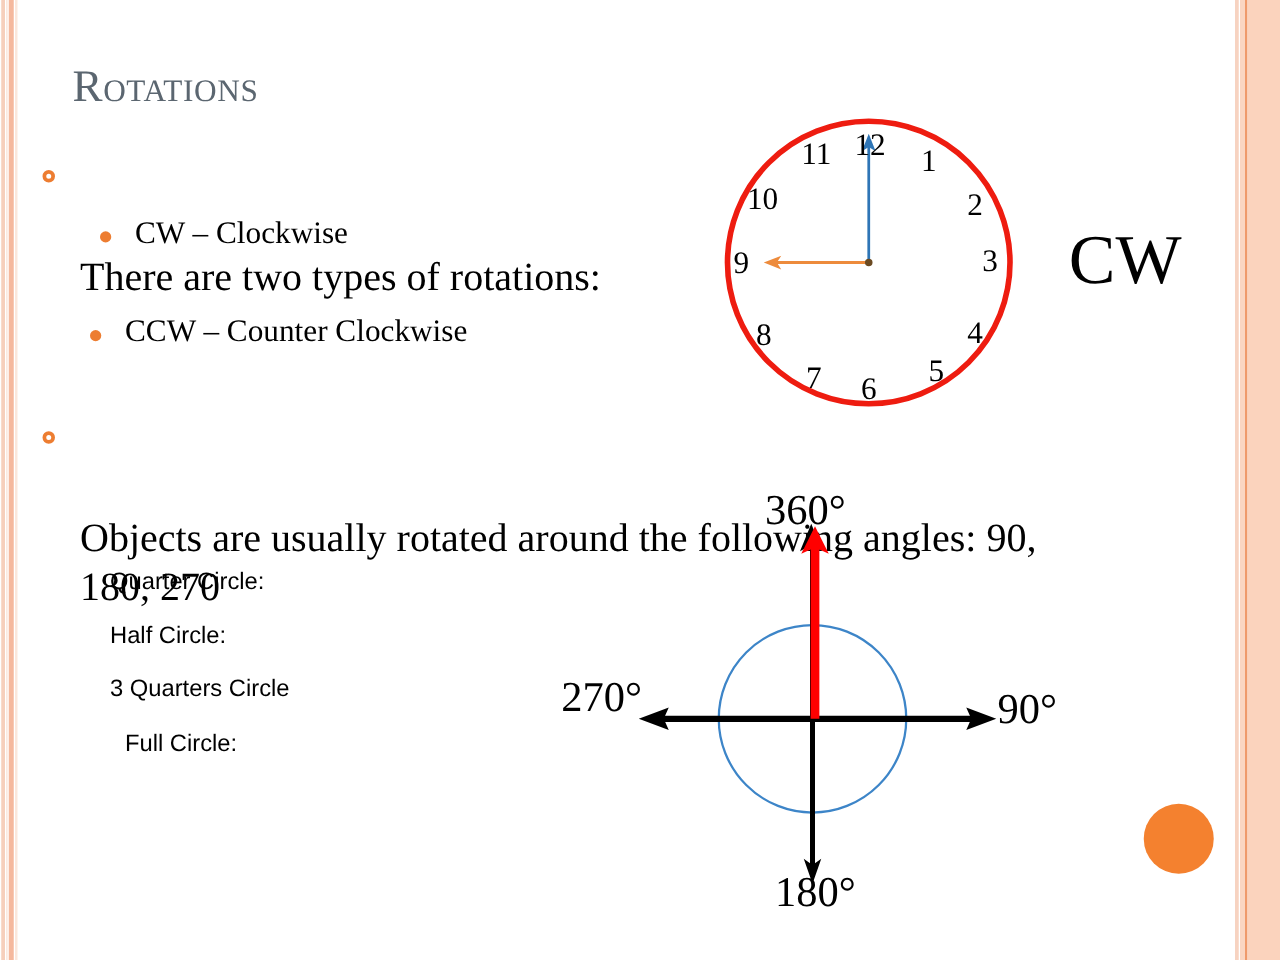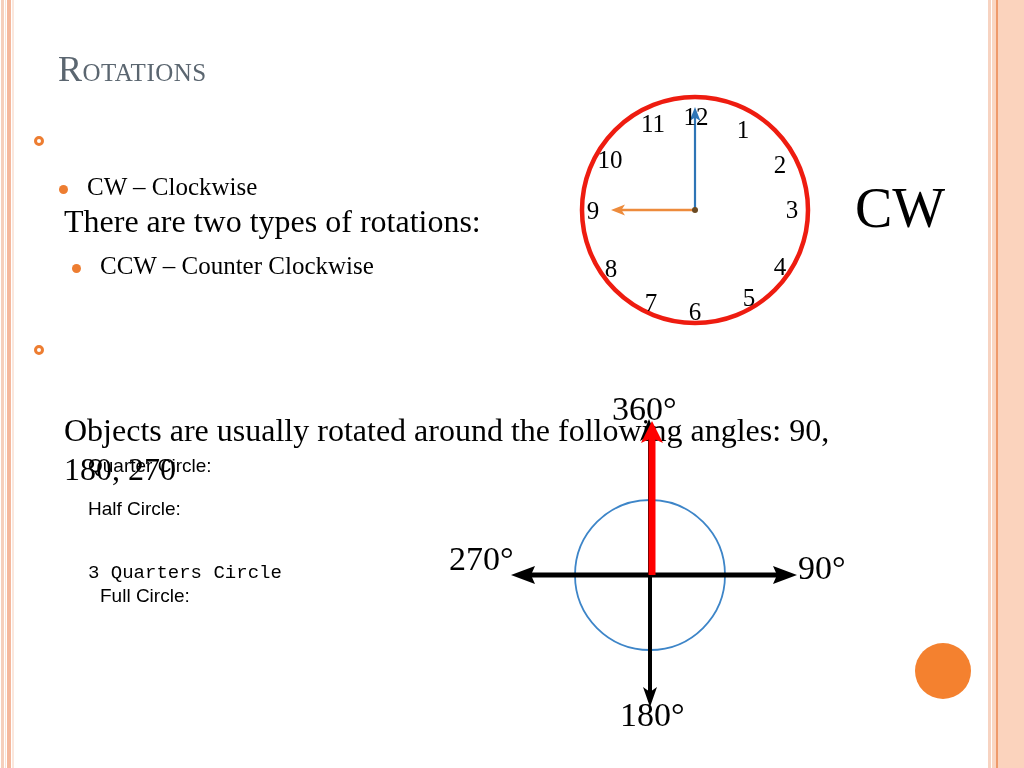--- a/index.html
+++ b/index.html
@@ -146,37 +146,37 @@
   <div class="edge-stripe rs3"></div>
   <div class="edge-stripe rs4"></div>
 
   <div id="page-title">Rotations</div>
 
   <div class="bullet-l1" style="left:64px; top:124px; width:560px;">
     <span class="ring"></span>
     <span>There are two types of rotations:</span>
   </div>
 
-  <div class="bullet-l2" style="left:87px; top:173px;">
+  <div class="bullet-l2" style="left:108px; top:173px;">
     <span class="dot"></span>
     <span>CW – Clockwise</span>
   </div>
   <div class="bullet-l2" style="left:100px; top:252px;">
     <span class="dot"></span>
     <span>CCW – Counter Clockwise</span>
   </div>
 
   <div class="bullet-l1" style="left:64px; top:333px; width:770px;">
     <span class="ring"></span>
     <span>Objects are usually rotated around the following angles:  90, 180, 270</span>
   </div>
 
   <div class="small-line" style="left:88px; top:455px;text-align:center;">Quarter Circle:</div>
   <div class="small-line" style="left:88px; top:498px;">Half Circle:</div>
-  <div class="small-line" style="left:88px; top:562px;font-family:Liberation Mono, monospace;">3 Quarters Circle</div>
+  <div class="small-line" style="left:88px; top:541px;">3 Quarters Circle</div>
   <div class="small-line" style="left:88px; top:585px;margin-left:12px;">Full Circle:</div>
 
   <div class="rot-label" id="label-cw">CW</div>
 
   <div id="clock-wrap">
     <svg width="240" height="240" viewBox="0 0 240 240">
       <circle cx="120" cy="120" r="113" fill="none" stroke="#ee1c10" stroke-width="4.5"></circle>
 
       <line x1="120" y1="120" x2="120" y2="24" stroke="#2e75b6" stroke-width="2.2"></line>
       <polygon points="120,17 114.5,31 120,27.5 125.5,31" fill="#2e75b6"></polygon>

